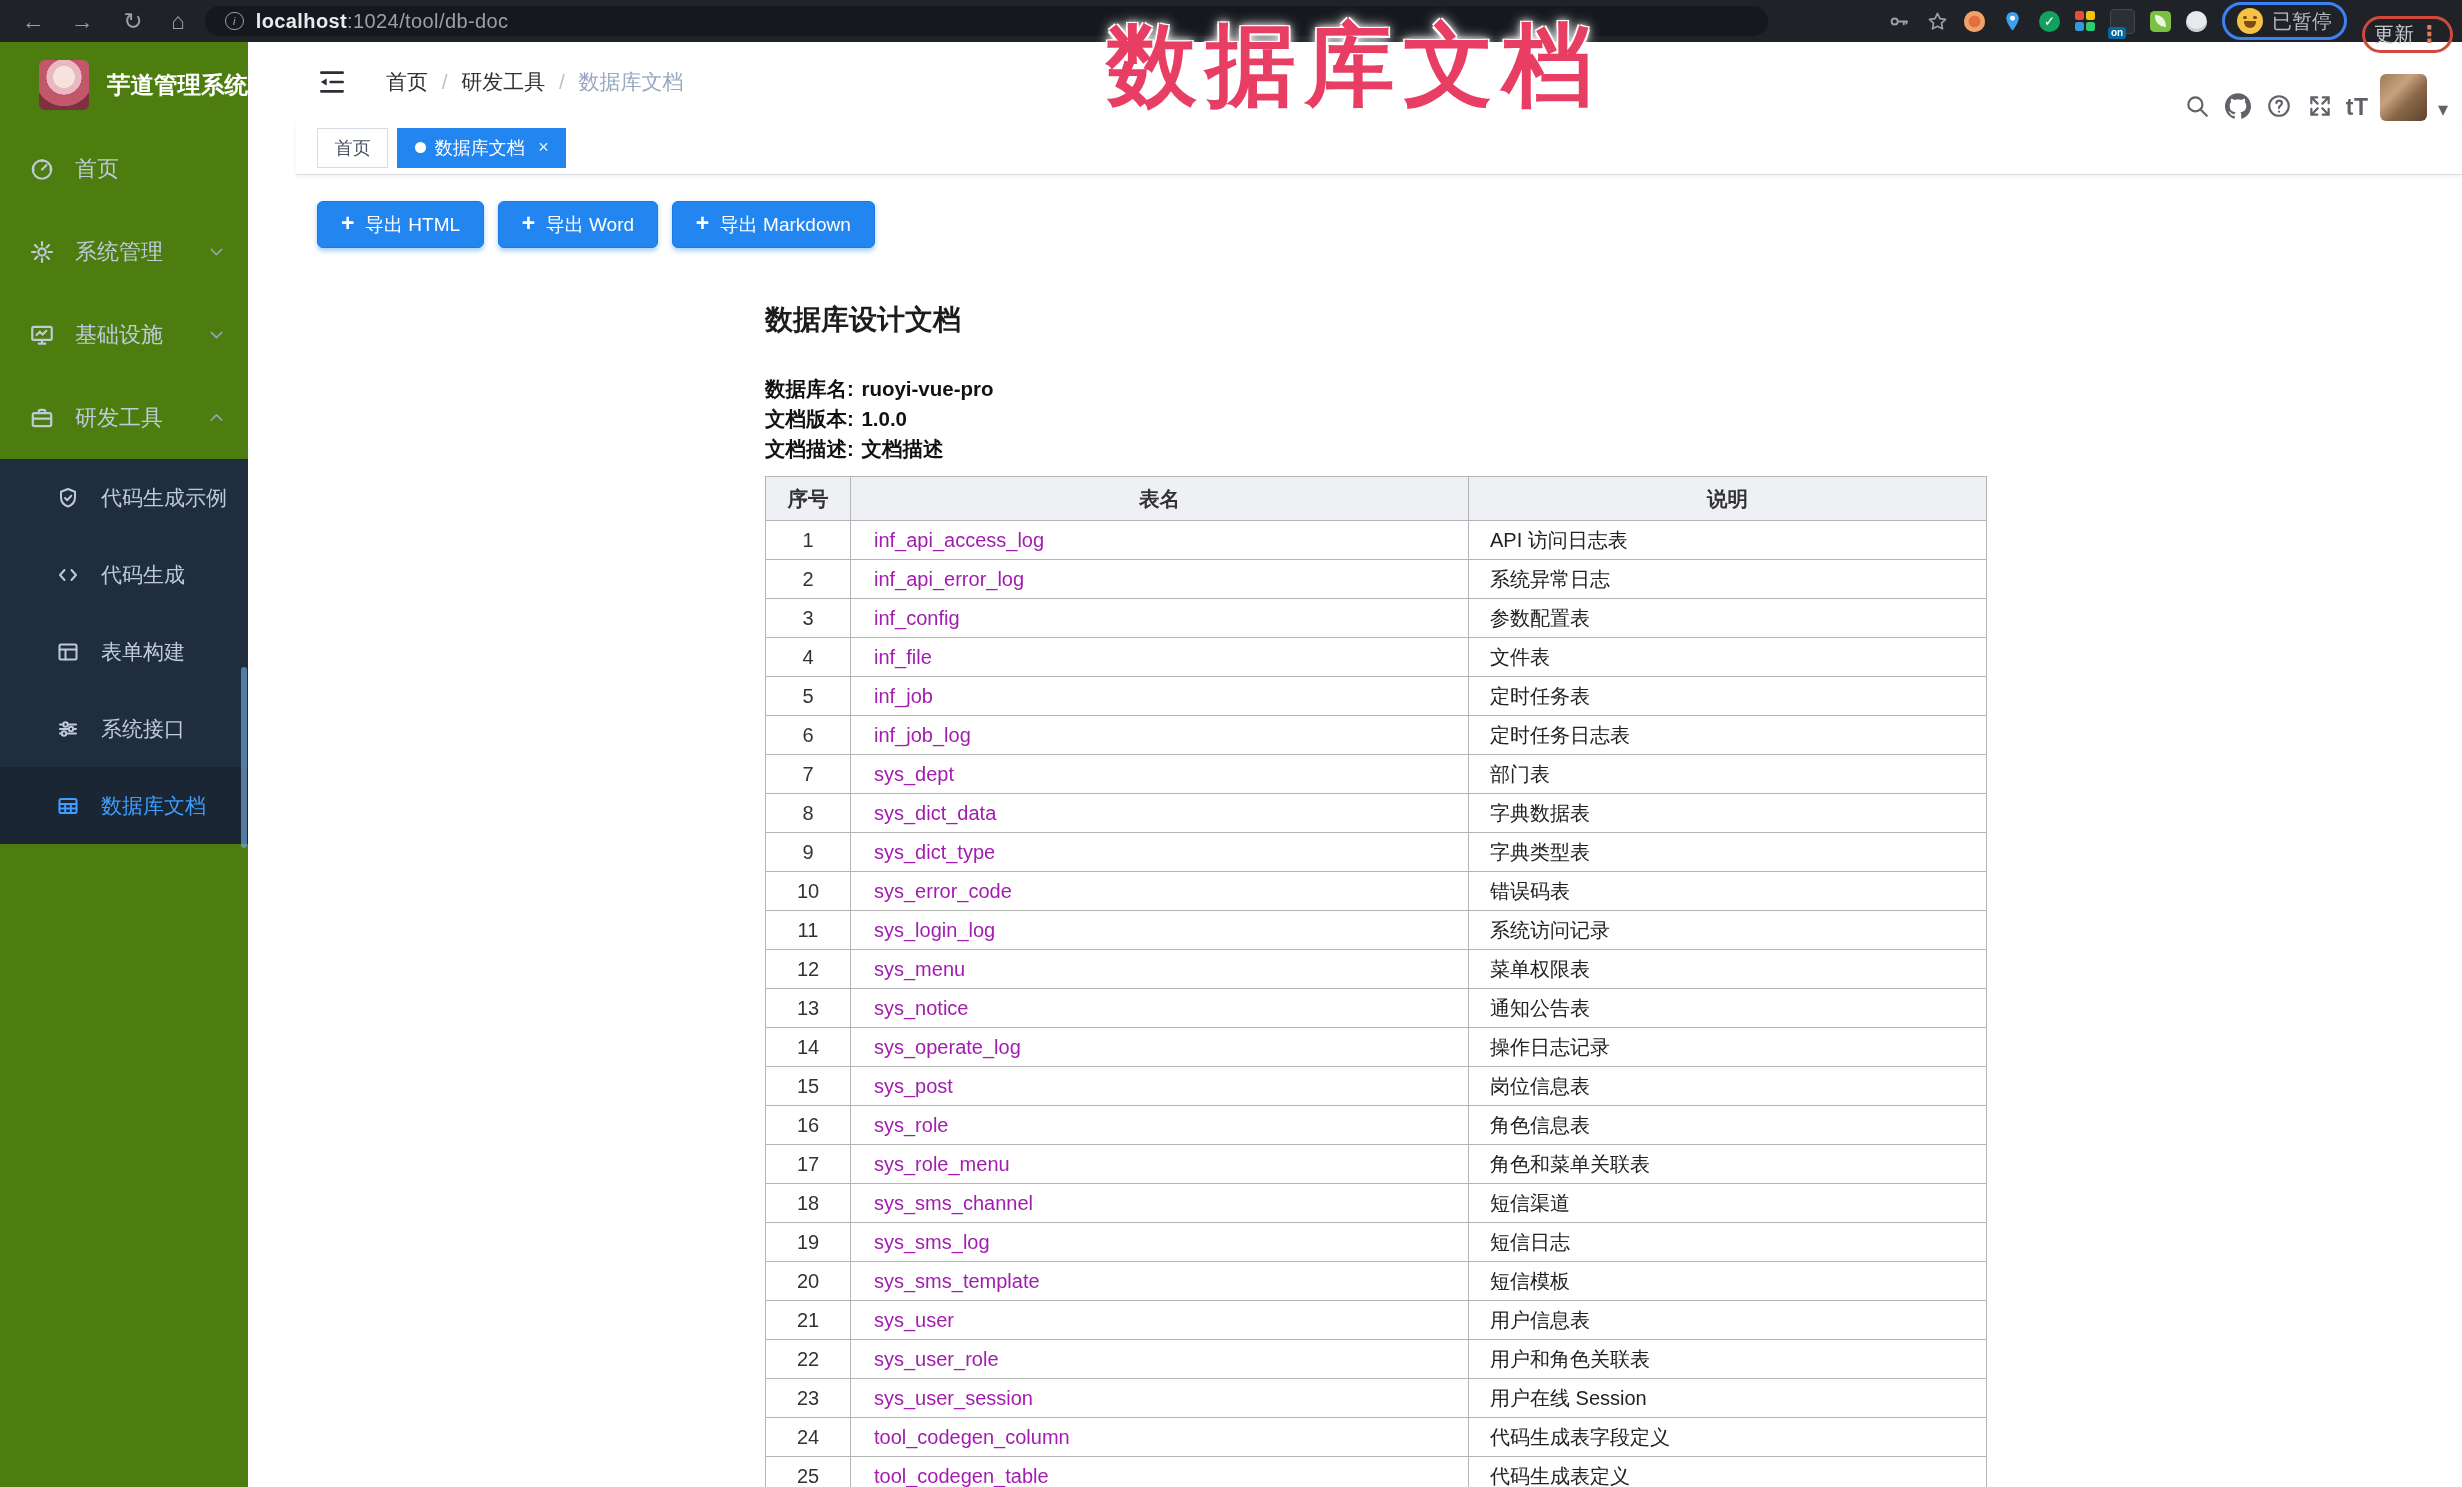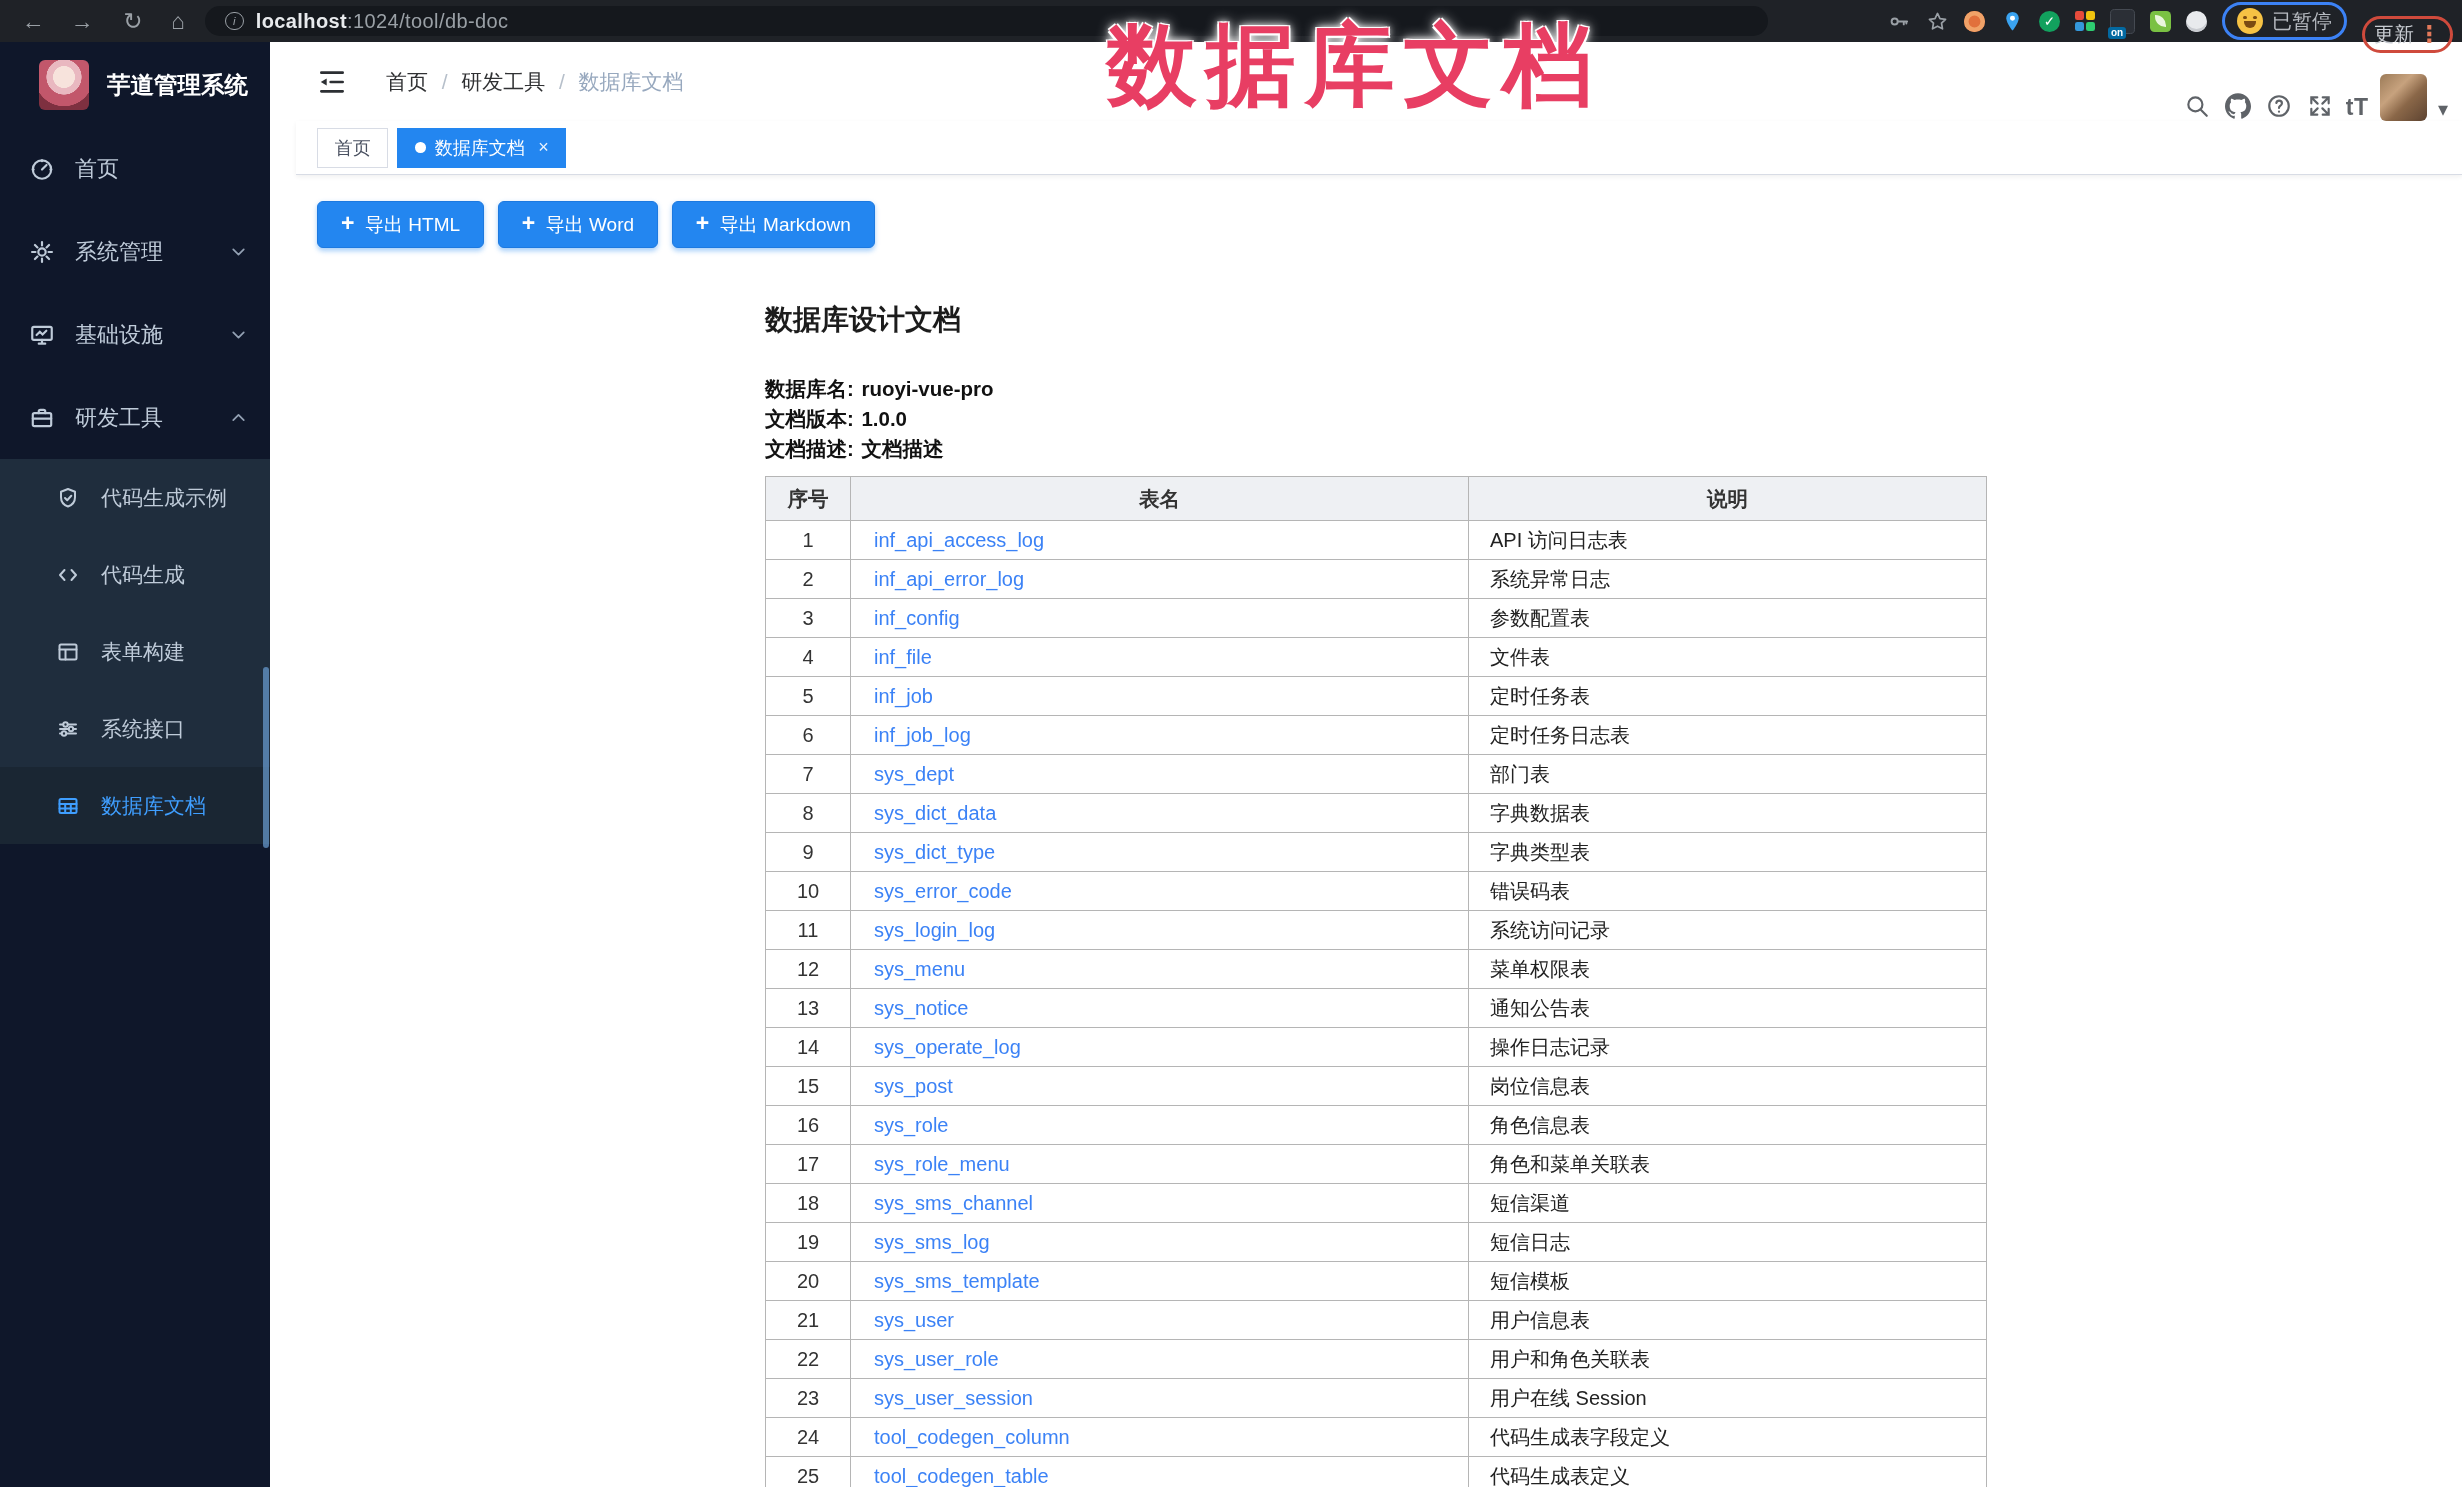--- a/index.html
+++ b/index.html
@@ -45,21 +45,21 @@
                 border-radius:21px;margin-right:3px;margin-top:27px;}
   .update-label{color:#c7cbd1;font-size:20px;}
   .kebab{color:#e2795a;font-size:23px;font-weight:bold;line-height:23px;}
 
   
   .watermark{position:absolute;left:1058px;top:4.6px;width:592px;text-align:center;z-index:60;
              font-size:90px;font-weight:bold;color:#e83e63;letter-spacing:9px;pointer-events:none;
              text-shadow:0 0 7.6px #fff,0 0 13.7px #fff,1.5px 1.5px 0 #fff,-1.5px -1.5px 0 #fff,1.5px -1.5px 0 #fff,-1.5px 1.5px 0 #fff;}
 
   
-  .sidebar{position:absolute;left:0;top:42px;width:270px;bottom:0;background:#0f172a;overflow:hidden;}
+  .sidebar{position:absolute;left:0;top:42px;width:248px;bottom:0;background:#4d7c0f;overflow:hidden;}
   .logo-row{height:85px;display:flex;align-items:center;padding-left:39px;gap:18px;}
   .logo-img{width:50px;height:50px;border-radius:6px;flex:none;
             background:radial-gradient(circle at 50% 34%,#f7e3dc 0 26%,#e9b8c0 27% 42%,#c2576b 43% 70%,#7e3040 71% 100%);}
   .logo-title{font-size:23.5px;font-weight:bold;color:#fff;white-space:nowrap;}
   .menu-item{height:83px;display:flex;align-items:center;padding:0 21px 0 29px;color:#bfcbd9;
              font-size:22px;cursor:pointer;}
   .menu-item .mi{width:26px;height:26px;margin-right:20px;flex:none;}
   .menu-item .mi svg{width:26px;height:26px;}
   .menu-item .lbl{flex:1;}
   .chev{width:21px;height:21px;color:#93a1b3;}
@@ -109,21 +109,21 @@
   .doc{position:absolute;left:469px;top:125px;width:1221px;color:#1c1c1c;}
   .doc-title{text-align:left;font-size:28px;font-weight:bold;line-height:42px;}
   .meta{margin-top:33px;font-size:20.5px;font-weight:bold;line-height:30px;color:#111;}
   .meta .lab{margin-right:7.6px;}
   table.dbt{margin-top:12px;width:1221px;border-collapse:collapse;table-layout:fixed;}
   .dbt th,.dbt td{border:0.8px solid #b5b5b5;overflow:hidden;white-space:nowrap;}
   .dbt th{height:41px;background:#eef0f3;font-size:20.5px;color:#333;font-weight:bold;text-align:center;}
   .dbt td{height:36px;font-size:20px;color:#222;}
   .dbt td.num{text-align:center;color:#333;}
   .dbt td.name{padding-left:23px;}
-  .dbt td.name a{color:#3b82f6;text-decoration:none;cursor:pointer;}
+  .dbt td.name a{color:#a21caf;text-decoration:none;cursor:pointer;}
   .dbt td.desc{padding-left:21px;}
 </style>
 </head>
 <body>
 
 <div class="chrome">
   <div id="chrome-nav">
       <span class="nav-ic" style="left: 18px;">←</span>
       <span class="nav-ic" style="left: 67px;">→</span>
       <span class="nav-ic" style="left: 118px;">↻</span>

